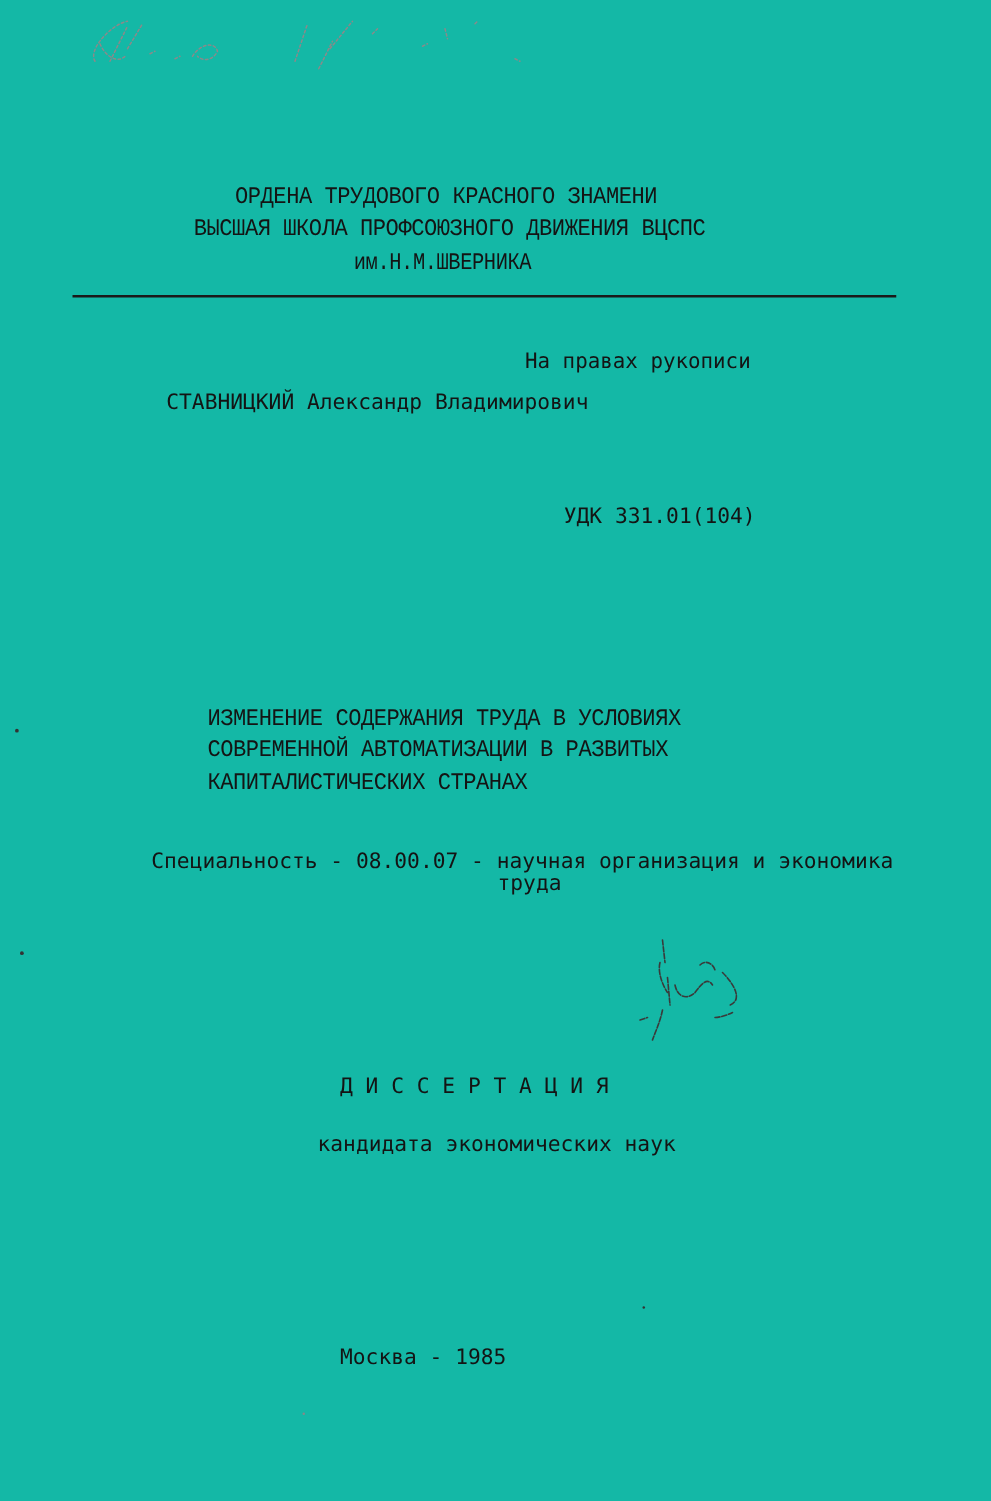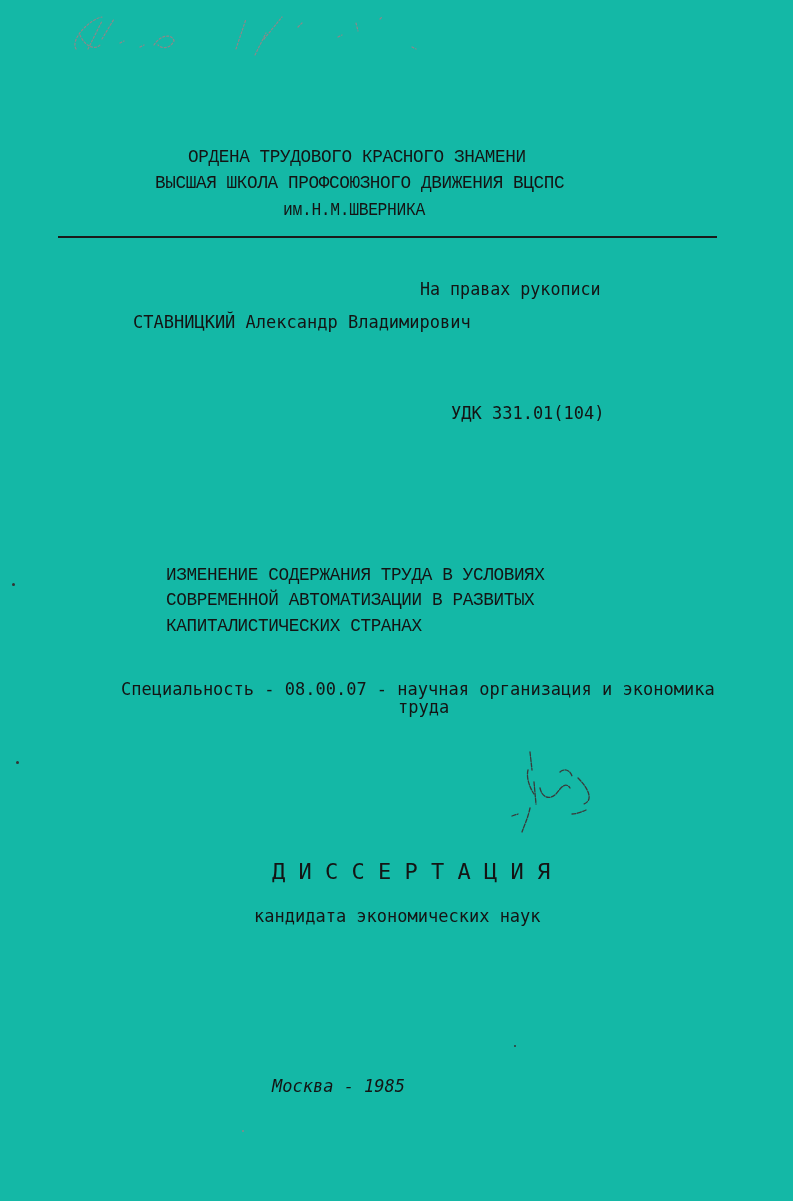--- a/index.html
+++ b/index.html
@@ -113,22 +113,22 @@
       <path d="M34 34 L 36 56"></path>
       <path d="M40 40 C 42 50, 50 52, 56 46 C 62 38, 66 34, 70 40"></path>
       <path d="M60 24 C 64 20, 70 22, 72 28"></path>
       <path d="M78 30 C 88 40, 94 52, 84 56"></path>
       <path d="M72 66 C 76 66, 82 64, 86 62"></path>
       <path d="M30 60 C 28 70, 24 78, 22 84"></path>
       <path d="M12 68 L 18 66"></path>
     </g>
   </svg>
 
-  <div class="line regular" style="left:272px; top:861px; font-size:22px; transform:scaleX(1.0);">Д И С С Е Р Т А Ц И Я</div>
+  <div class="line regular" style="left:272px; top:861px; font-size:17px; transform:scaleX(1.0);">Д И С С Е Р Т А Ц И Я</div>
   <div class="line regular" style="left:254px; top:908px; transform:scaleX(1.0);">кандидата экономических наук</div>
 
-  <div class="line regular" style="left:272px; top:1078px; transform:scaleX(1.0);font-style:italic;">Москва - 1985</div>
+  <div class="line regular" style="left:272px; top:1078px; transform:scaleX(1.0);">Москва - 1985</div>
 
   <div class="speck" style="left:12px; top:583px;"></div>
   <div class="speck" style="left:16px; top:761px;"></div>
   <div class="speck" style="left:514px; top:1045px; width:2px; height:2px;"></div>
   <div class="speck" style="left:242px; top:1130px; width:2px; height:2px; background:#888;"></div>
 </div>
 
 </body></html>

